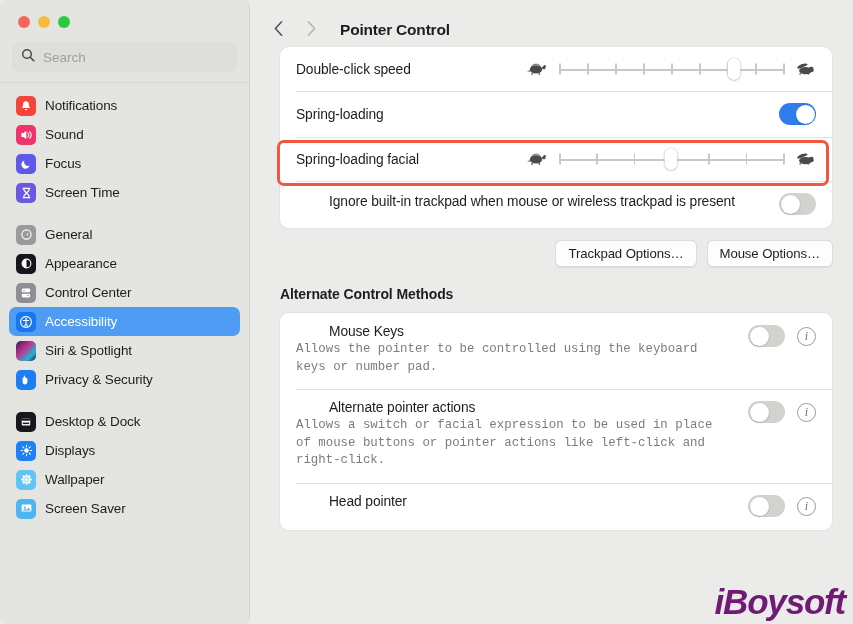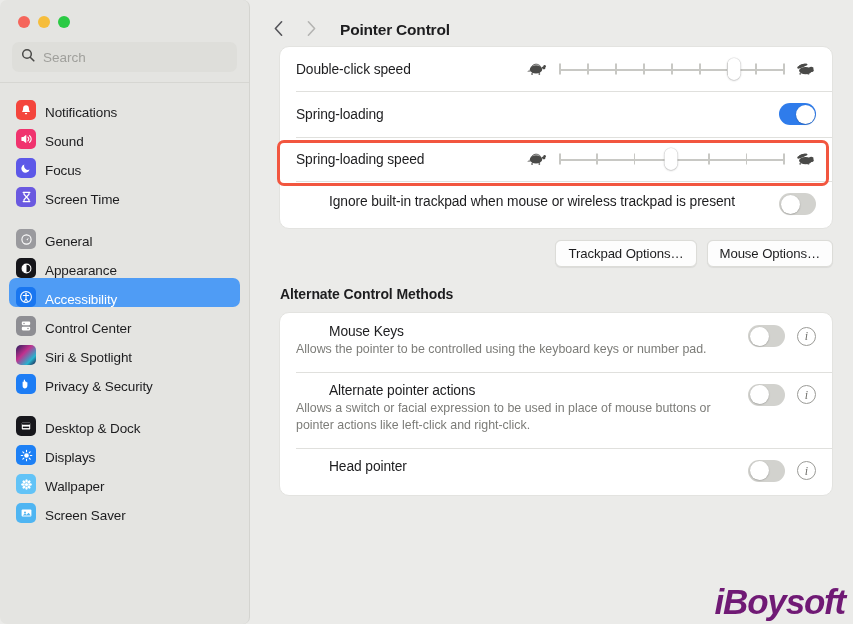--- a/index.html
+++ b/index.html
@@ -40,21 +40,21 @@
     font-family: "Liberation Sans", sans-serif;
     font-size: 13.5px; color: #2a2a2a; width: 100%;
   }
   .search-input::placeholder { color: #a0a09c; }
 
   .sidebar-divider { height: 1px; background: #d6d6d2; margin: 0; }
 
   .nav { padding: 8px 9px 0 9px; overflow: hidden; flex: 1; }
   .nav-group { margin-bottom: 13px; }
   .nav-item {
-    display: flex; align-items: flex-end; gap: 9px;
+    display: flex; align-items: center; gap: 9px;
     height: 29px; padding: 0 7px; border-radius: 7px;
     cursor: default;
   }
   .nav-item.selected { background: #4f9cf5; }
   .nav-item.selected .nav-label { color: #ffffff; }
   .nav-label { font-size: 13.5px; color: #1d1d1f; letter-spacing: -0.1px; white-space: nowrap; }
   .nav-icon {
     width: 20px; height: 20px; border-radius: 5px; flex-shrink: 0;
     display: flex; align-items: center; justify-content: center;
     color: #fff;
@@ -90,21 +90,21 @@
     content: ""; position: absolute; left: 16px; right: 0; top: 0;
     height: 1px; background: #e0e0dd;
   }
   .row-label { font-size: 13.8px; color: #1d1d1f; letter-spacing: -0.1px; }
   .row-spacer { flex: 1; }
 
   .row-multi { display: block; padding: 11px 16px 13px 16px; }
   .row-multi .rm-top { display: flex; align-items: flex-start; }
   .rm-text { flex: 1; padding-right: 14px; }
   .rm-title { font-size: 13.8px; color: #1d1d1f; letter-spacing: -0.1px; margin-left: 33px; }
-  .rm-desc { font-size: 12.4px; color: #7c7c78; line-height: 1.42; margin-top: 2px; max-width: 440px; }
+  .rm-desc { font-size: 12.4px; color: #7c7c78; line-height: 1.42; margin-top: 2px; max-width: 440px; font-family: Liberation Mono, monospace; }
   .rm-ctrl { display: flex; align-items: center; gap: 12px; padding-top: 1px; }
 
   
   .slider { display: flex; align-items: center; gap: 11px; }
   .slider-track-wrap { position: relative; width: 224px; height: 22px; display: flex; align-items: center; }
   .slider-line { position: absolute; left: 0; right: 0; top: 50%; height: 1.5px; background: #c8c8c4; }
   .tick { position: absolute; width: 1.5px; height: 11px; background: #c8c8c4; top: 50%; transform: translateY(-50%); }
   .thumb {
     position: absolute; width: 13px; height: 22px; border-radius: 7px;
     background: #ffffff; box-shadow: 0 0.5px 2px rgba(0,0,0,0.3), 0 0 0 0.5px rgba(0,0,0,0.07);
@@ -232,40 +232,40 @@
         </div>
         <div class="nav-item">
           <span class="nav-icon" style="background:#15151a;">
             <svg width="13" height="13" viewBox="0 0 13 13">
                 <circle cx="6.5" cy="6.5" r="4.4" fill="none" stroke="#fff" stroke-width="1.1"></circle>
                 <path d="M6.5 2.1a4.4 4.4 0 0 0 0 8.8z" fill="#fff"></path>
               </svg>
           </span>
           <span class="nav-label">Appearance</span>
         </div>
+        <div class="nav-item">
+          <span class="nav-icon" style="background:#8e8e93;">
+            <svg width="12" height="12" viewBox="0 0 12 12">
+                <rect x="1.8" y="1.6" width="8.4" height="3.6" rx="1.1" fill="#fff"></rect>
+                <rect x="1.8" y="6.8" width="8.4" height="3.6" rx="1.1" fill="#fff"></rect>
+                <circle cx="4" cy="3.4" r="0.75" fill="#8e8e93"></circle>
+                <circle cx="8" cy="8.6" r="0.75" fill="#8e8e93"></circle>
+              </svg>
+          </span>
+          <span class="nav-label">Control Center</span>
+        </div>
         <div class="nav-item selected">
           <span class="nav-icon" style="background:#1976f0;">
             <svg width="14" height="14" viewBox="0 0 14 14">
                 <circle cx="7" cy="7" r="5.4" fill="none" stroke="#fff" stroke-width="1.1"></circle>
                 <circle cx="7" cy="3.9" r="0.95" fill="#fff"></circle>
                 <path d="M4.3 5.4h5.4M7 5.8v3M7 8.8 5.5 11.2M7 8.8l1.5 2.4" stroke="#fff" stroke-width="1.05" stroke-linecap="round"></path>
               </svg>
           </span>
           <span class="nav-label">Accessibility</span>
-        </div>
-        <div class="nav-item">
-          <span class="nav-icon" style="background:#8e8e93;">
-            <svg width="12" height="12" viewBox="0 0 12 12">
-                <rect x="1.8" y="1.6" width="8.4" height="3.6" rx="1.1" fill="#fff"></rect>
-                <rect x="1.8" y="6.8" width="8.4" height="3.6" rx="1.1" fill="#fff"></rect>
-                <circle cx="4" cy="3.4" r="0.75" fill="#8e8e93"></circle>
-                <circle cx="8" cy="8.6" r="0.75" fill="#8e8e93"></circle>
-              </svg>
-          </span>
-          <span class="nav-label">Control Center</span>
         </div>
         <div class="nav-item">
           <span class="nav-icon" style="background:linear-gradient(135deg,#2b1e5c 0%,#c0318e 40%,#27b3ce 75%,#1c1240 100%);"></span>
           <span class="nav-label">Siri &amp; Spotlight</span>
         </div>
         <div class="nav-item">
           <span class="nav-icon" style="background:#1d7df5;">
             <svg width="12" height="12" viewBox="0 0 12 12">
                 <path d="M2.6 6.2V4.1c0-.35.28-.6.6-.6s.6.25.6.6V2.2c0-.35.28-.6.6-.6s.6.25.6.6v1.6c0-.35.28-.6.6-.6s.6.25.6.6v.9c0-.35.28-.6.6-.6s.6.25.6.6v3.1c0 1.6-1.25 2.6-2.8 2.6S2.6 9.3 2.6 7.6z" fill="#fff"></path>
               </svg>
@@ -394,21 +394,21 @@
 
         <div class="row" style="min-height:46px;">
           <span class="row-label">Spring-loading</span>
           <span class="row-spacer"></span>
           <div class="toggle on">
             <div class="knob"></div>
           </div>
         </div>
 
         <div class="row">
-          <span class="row-label">Spring-loading speed</span>
+          <span class="row-label">Spring-loading facial</span>
           <span class="row-spacer"></span>
           <div class="slider">
             <span class="speed-icon">
               <svg width="22" height="14" viewBox="0 0 22 14">
                 <ellipse cx="10" cy="7.4" rx="6.2" ry="4.2" fill="#4a4a48"></ellipse>
                 <path d="M4.2 8.4c-1.4 0-2.6.5-3.1 1.2h3.6zM15.5 5.4c1-.9 2.3-1.1 3.2-.6.9.5 1 1.5.3 2.1-.7.6-1.8.5-2.4-.2" fill="#4a4a48"></path>
                 <circle cx="18.6" cy="4.2" r="1.25" fill="#4a4a48"></circle>
                 <path d="M5.3 11.3h1.5v1.4H5.3zM12.6 11.3h1.5v1.4h-1.5z" fill="#4a4a48"></path>
                 <path d="M5.5 4.5c1.4-1.6 3-2.3 4.6-2.3s3.2.7 4.6 2.3" fill="none" stroke="#4a4a48" stroke-width="0.9"></path>
               </svg>

